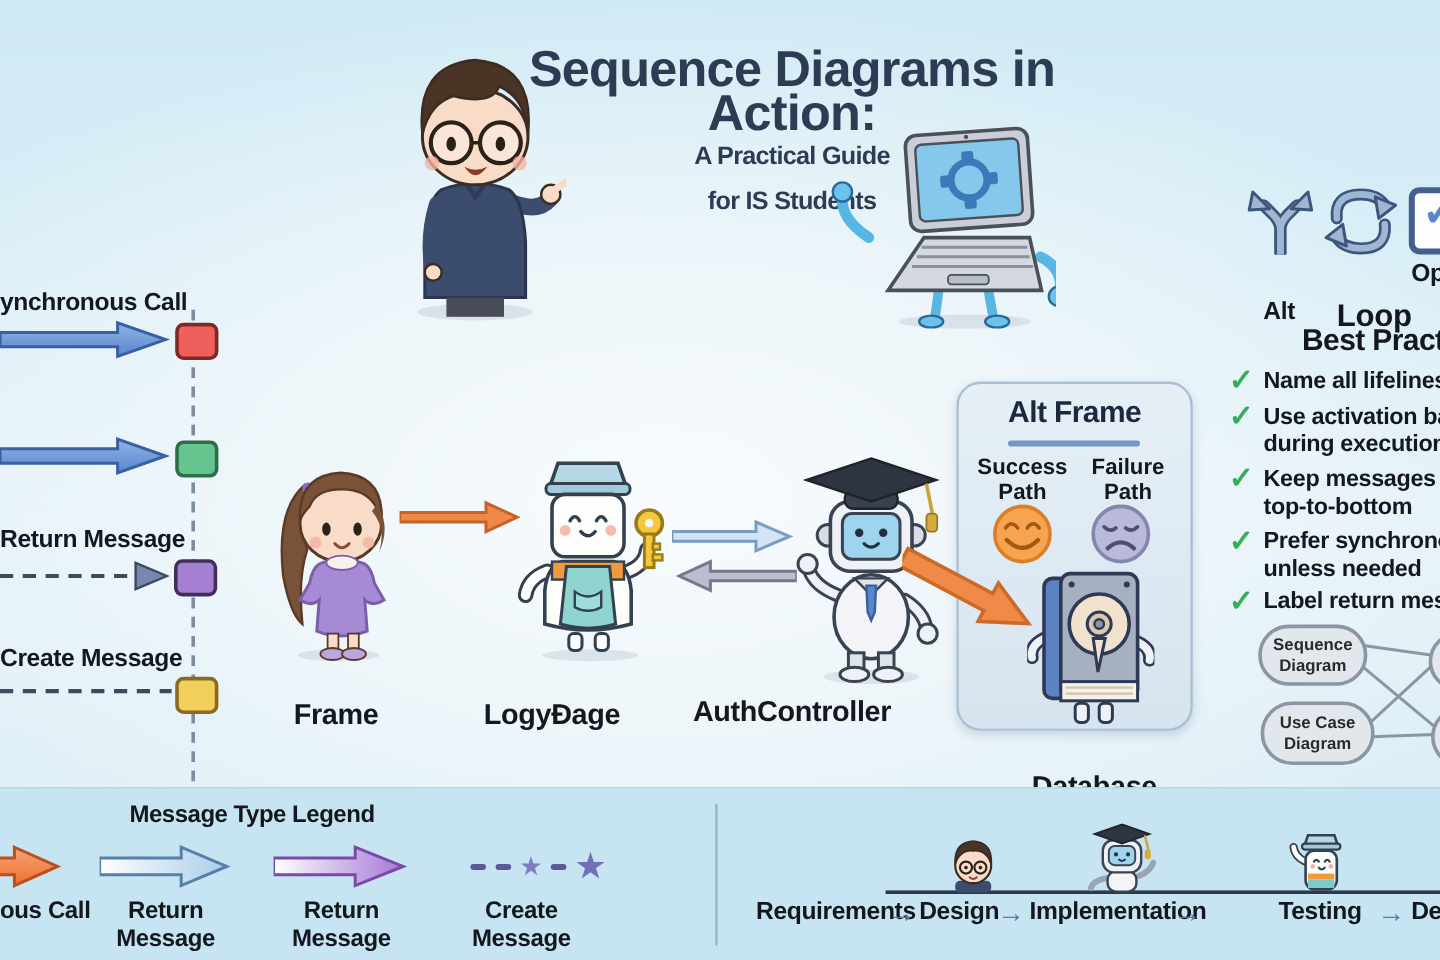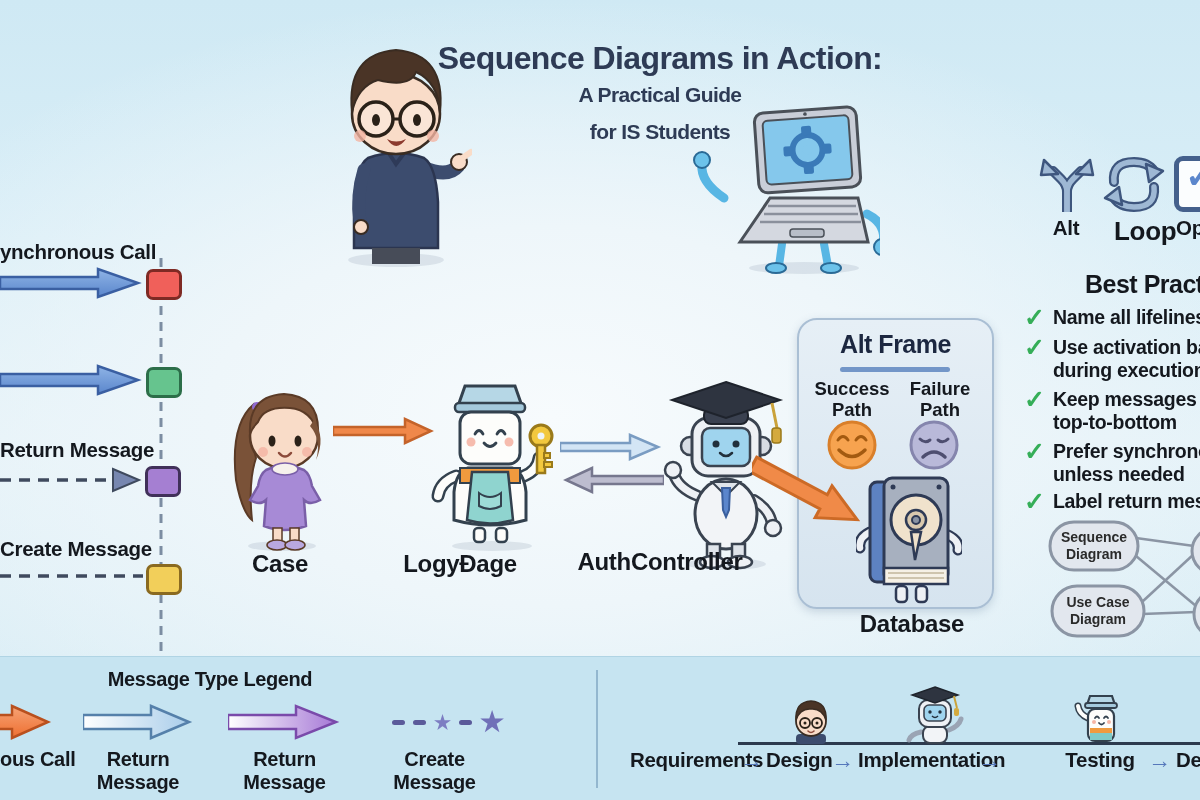--- a/index.html
+++ b/index.html
@@ -5,25 +5,25 @@
   html,body{margin:0;padding:0;}
   #canvas{
     position:relative;width:1200px;height:800px;overflow:hidden;
     font-family:"Liberation Sans",sans-serif;
     background:
       radial-gradient(ellipse 760px 420px at 46% 52%, #f7fbfd 0%, #eef6fa 45%, rgba(238,246,250,0) 100%),
       linear-gradient(180deg,#cfe9f4 0%,#d9eef7 30%,#e4f2f8 55%,#d5ebf4 100%);
   }
   .abs{position:absolute;}
   .lbl{font-weight:bold;color:#14181e;letter-spacing:-0.3px;}
-  .ctr{text-align:center;}
+  .ctr{text-align:center;margin-top:32px;}
   .nowrap{white-space:nowrap;}
   
   #title{left:390px;top:40px;width:540px;text-align:center;color:#2e3b55;font-weight:bold;letter-spacing:-0.6px;}
-  #title .t1{font-size:32px;line-height:36px;}
+  #title .t1{font-size:42px;line-height:36px;}
   #title .t2,#title .t3{font-size:21px;line-height:37px;}
   
   .key-label{font-size:20.5px;}
   .sq{position:absolute;width:30px;height:25px;border-radius:7px;border:3px solid;}
   
   #alt-frame{left:797px;top:318px;width:193px;height:287px;border-radius:20px;
     background:linear-gradient(180deg,#e6eff6 0%,#d6e4ef 100%);
     border:2px solid #aabfd4;box-shadow:0 3px 8px rgba(90,120,150,0.25);}
   #alt-frame .af-title{position:absolute;left:0;top:10px;width:100%;text-align:center;font-size:25px;font-weight:bold;color:#1c2740;letter-spacing:-0.5px;}
   #alt-frame .af-underline{position:absolute;left:41px;top:47px;width:110px;height:5px;border-radius:3px;background:#7396c8;}
@@ -168,21 +168,21 @@
     <circle cx="41" cy="90" r="5" fill="#f5b5a5" opacity="0.85"></circle>
     <circle cx="85" cy="90" r="5" fill="#f5b5a5" opacity="0.85"></circle>
     <path d="M57,91 Q63,98 69,91" stroke="#8c4a3a" stroke-width="2.5" fill="none" stroke-linecap="round"></path>
     <path d="M44,108 Q38,112 36,124 L28,138 Q38,144 44,138 L42,164 Q62,172 84,164 L82,138 Q88,144 98,138 L90,124 Q88,112 82,108 Q62,100 44,108 Z" fill="#a78ad6" stroke="#7a5fa8" stroke-width="2.5"></path>
     <ellipse cx="63" cy="107" rx="13" ry="6" fill="#f6f1ec" stroke="#7a5fa8" stroke-width="1.5"></ellipse>
     <rect x="51" y="166" width="9" height="14" fill="#f9dcc8" stroke="#5a3a26" stroke-width="1.5"></rect>
     <rect x="68" y="166" width="9" height="14" fill="#f9dcc8" stroke="#5a3a26" stroke-width="1.5"></rect>
     <ellipse cx="55" cy="183" rx="10" ry="5" fill="#b9a8e0" stroke="#5a3a26" stroke-width="1.5"></ellipse>
     <ellipse cx="73" cy="183" rx="10" ry="5" fill="#b9a8e0" stroke="#5a3a26" stroke-width="1.5"></ellipse>
   </svg>
-  <div class="abs lbl actor-lbl ctr" style="left:225px;top:550px;width:110px">Case</div>
+  <div class="abs lbl actor-lbl ctr" style="left:225px;top:550px;width:110px">Frame</div>
 
   <svg class="abs" style="left:333px;top:415px" width="102" height="32">
     <polygon points="0,12 72,12 72,4 98,16 72,28 72,20 0,20" fill="#f0884a" stroke="#c4632a" stroke-width="2.5"></polygon>
   </svg>
 
   <svg class="abs" style="left:420px;top:370px" width="145" height="182" viewBox="0 0 145 182">
     <ellipse cx="72" cy="176" rx="40" ry="5" fill="rgba(120,140,160,0.18)"></ellipse>
     <path d="M36,106 Q20,112 18,126" stroke="#33414e" stroke-width="13" fill="none" stroke-linecap="round"></path>
     <path d="M36,106 Q20,112 18,126" stroke="#fdfdfb" stroke-width="8" fill="none" stroke-linecap="round"></path>
     <path d="M104,106 Q118,100 119,88" stroke="#33414e" stroke-width="13" fill="none" stroke-linecap="round"></path>

